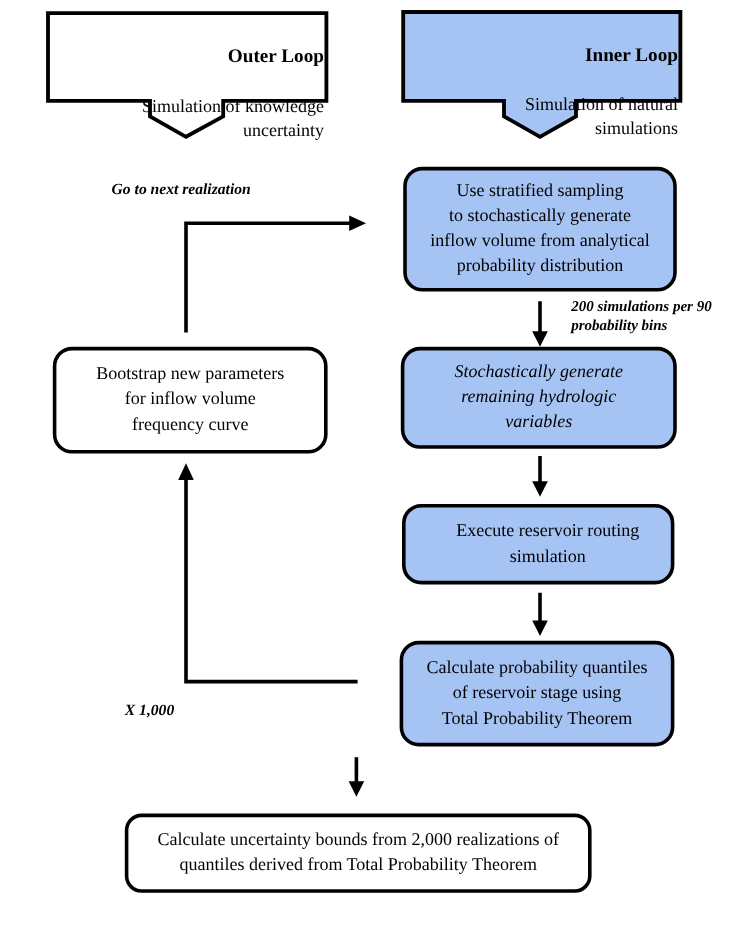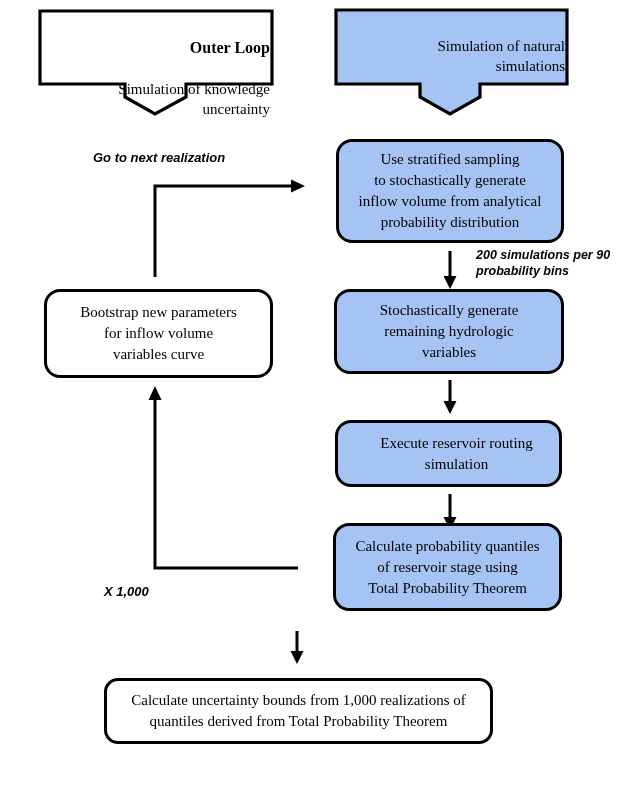--- a/index.html
+++ b/index.html
@@ -21,21 +21,21 @@
   .fbox{
     position:absolute;z-index:2;box-sizing:border-box;
     border:3px solid #000000;border-radius:16px;
     display:flex;align-items:center;justify-content:center;
     text-align:center;font-size:15px;line-height:21px;white-space:pre-line;
   }
   .blue{background:#a5c3f3;}
   .white{background:#ffffff;}
   .note{
     position:absolute;z-index:2;
-    font-family:Liberation Sans, sans-serif;
+    font-family:Liberation Serif, serif;
     font-style:italic;font-weight:bold;font-size:12.5px;line-height:16px;
     white-space:pre-line;
   }
 </style>
 </head>
 <body>
 
 <div class="stage">
 
   <svg class="overlay" viewBox="0 0 621 789">
@@ -63,47 +63,48 @@
     <polygon class="head" points="297,664 290.5,651 303.5,651"></polygon>
   </svg>
 
   <div class="txt banner-text" style="left:42px;top:17px;width:228px;">
     <div class="banner-title">Outer Loop</div>
     <div>Simulation of knowledge
 uncertainty</div>
   </div>
 
   <div class="txt banner-text" style="left:338px;top:16px;width:227px;">
+    <div class="banner-title">Inner Loop</div>
     <div>Simulation of natural
 simulations</div>
   </div>
 
   <div class="note" style="left:93px;top:150px;font-size:13px;">Go to next realization</div>
 
   <div class="fbox blue" style="left:336px;top:139px;width:228px;height:104px;">Use stratified sampling
 to stochastically generate
 inflow volume from analytical
 probability distribution</div>
 
   <div class="note" style="left:476px;top:247px;">200 simulations per 90
 probability bins</div>
 
-  <div class="fbox blue" style="left:334px;top:289px;width:230px;height:85px;">Stochastically generate
+  <div class="fbox blue" style="left:334px;top:289px;width:230px;height:85px;font-style:italic;">Stochastically generate
 remaining hydrologic
 variables</div>
 
   <div class="fbox white" style="left:44px;top:289px;width:229px;height:89px;">Bootstrap new parameters
 for inflow volume
-variables curve</div>
+frequency curve</div>
 
   <div class="fbox blue" style="left:335px;top:420px;width:227px;height:67px;padding-left:16px;">Execute reservoir routing
 simulation</div>
 
-  <div class="fbox blue" style="left:333px;top:523px;width:229px;height:88px;">Calculate probability quantiles
+  <div class="fbox blue" style="left:333px;top:534px;width:229px;height:88px;">Calculate probability quantiles
 of reservoir stage using
 Total Probability Theorem</div>
 
   <div class="note" style="left:104px;top:584px;font-size:13px;">X 1,000</div>
 
-  <div class="fbox white" style="left:104px;top:678px;width:389px;height:66px;border-radius:14px;">Calculate uncertainty bounds from 1,000 realizations of
+  <div class="fbox white" style="left:104px;top:678px;width:389px;height:66px;border-radius:14px;">Calculate uncertainty bounds from 2,000 realizations of
 quantiles derived from Total Probability Theorem</div>
 
 </div>
 
 </body></html>

